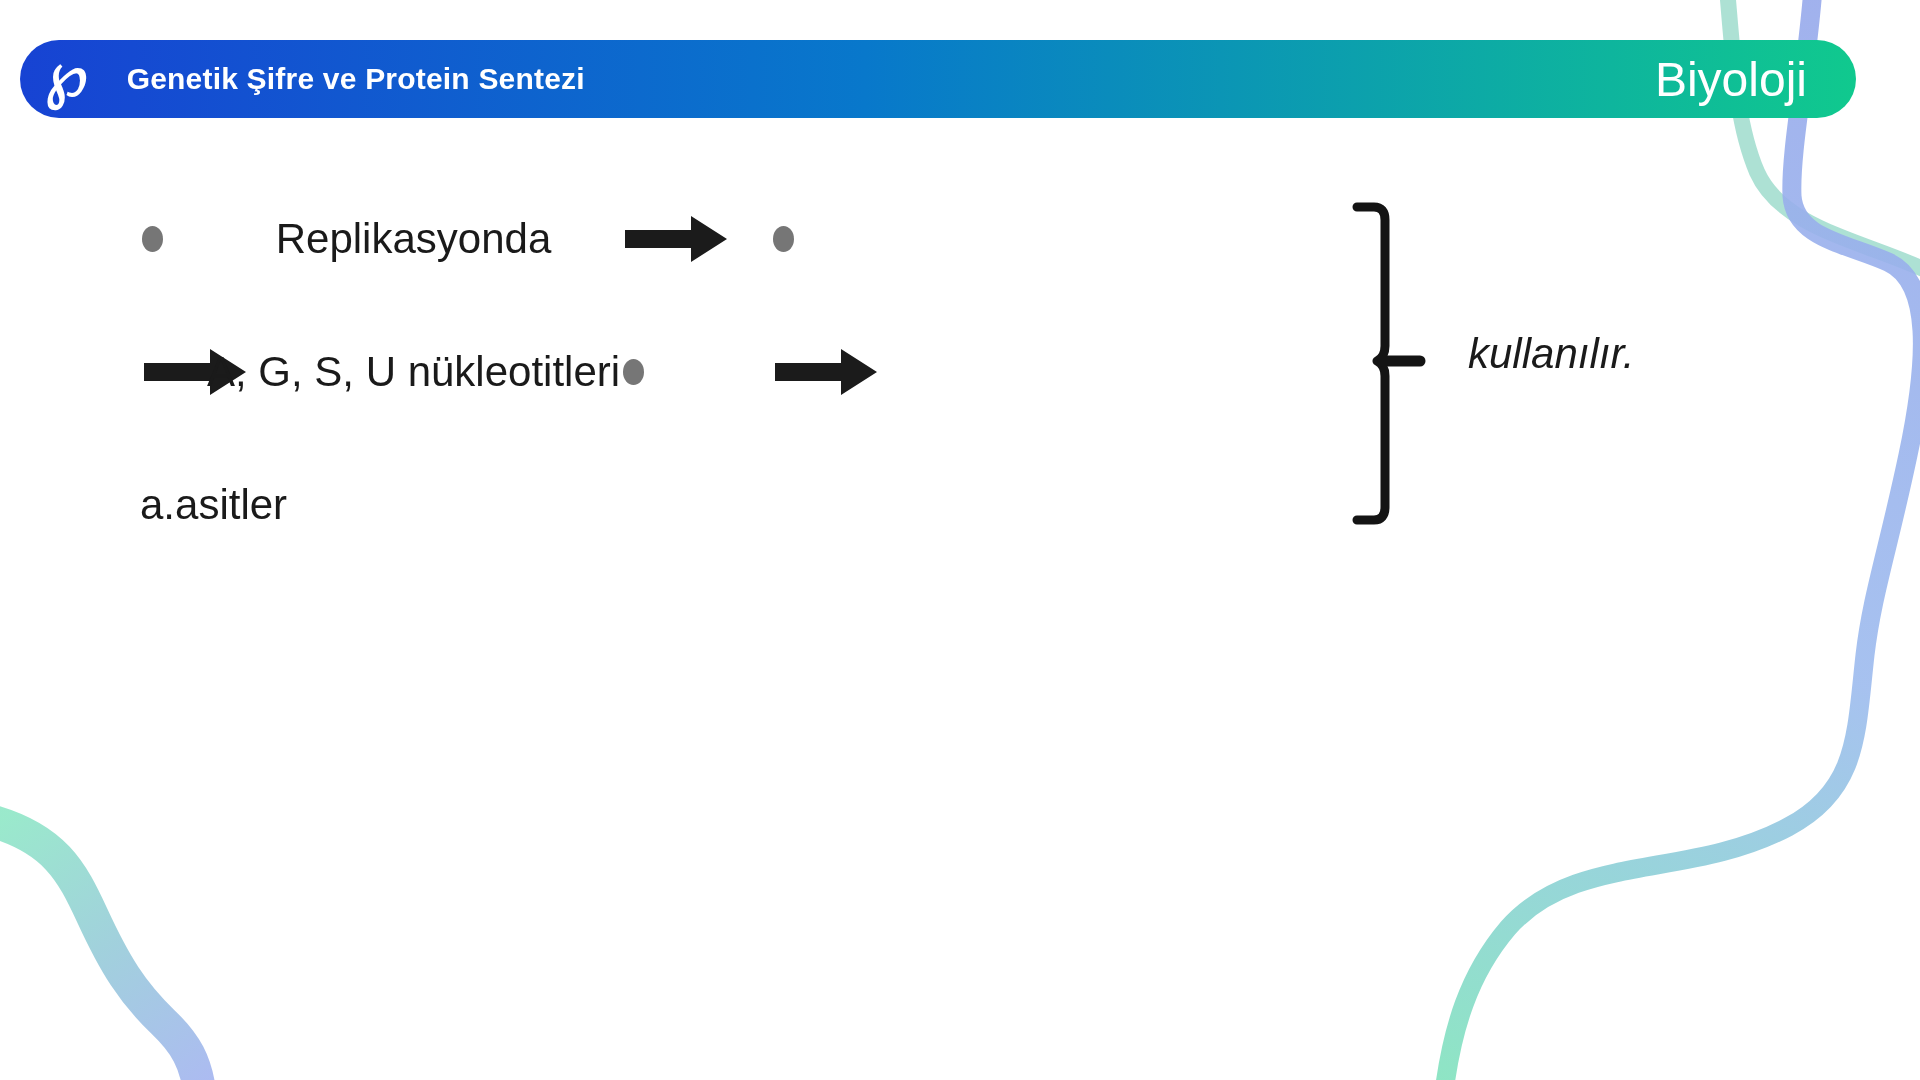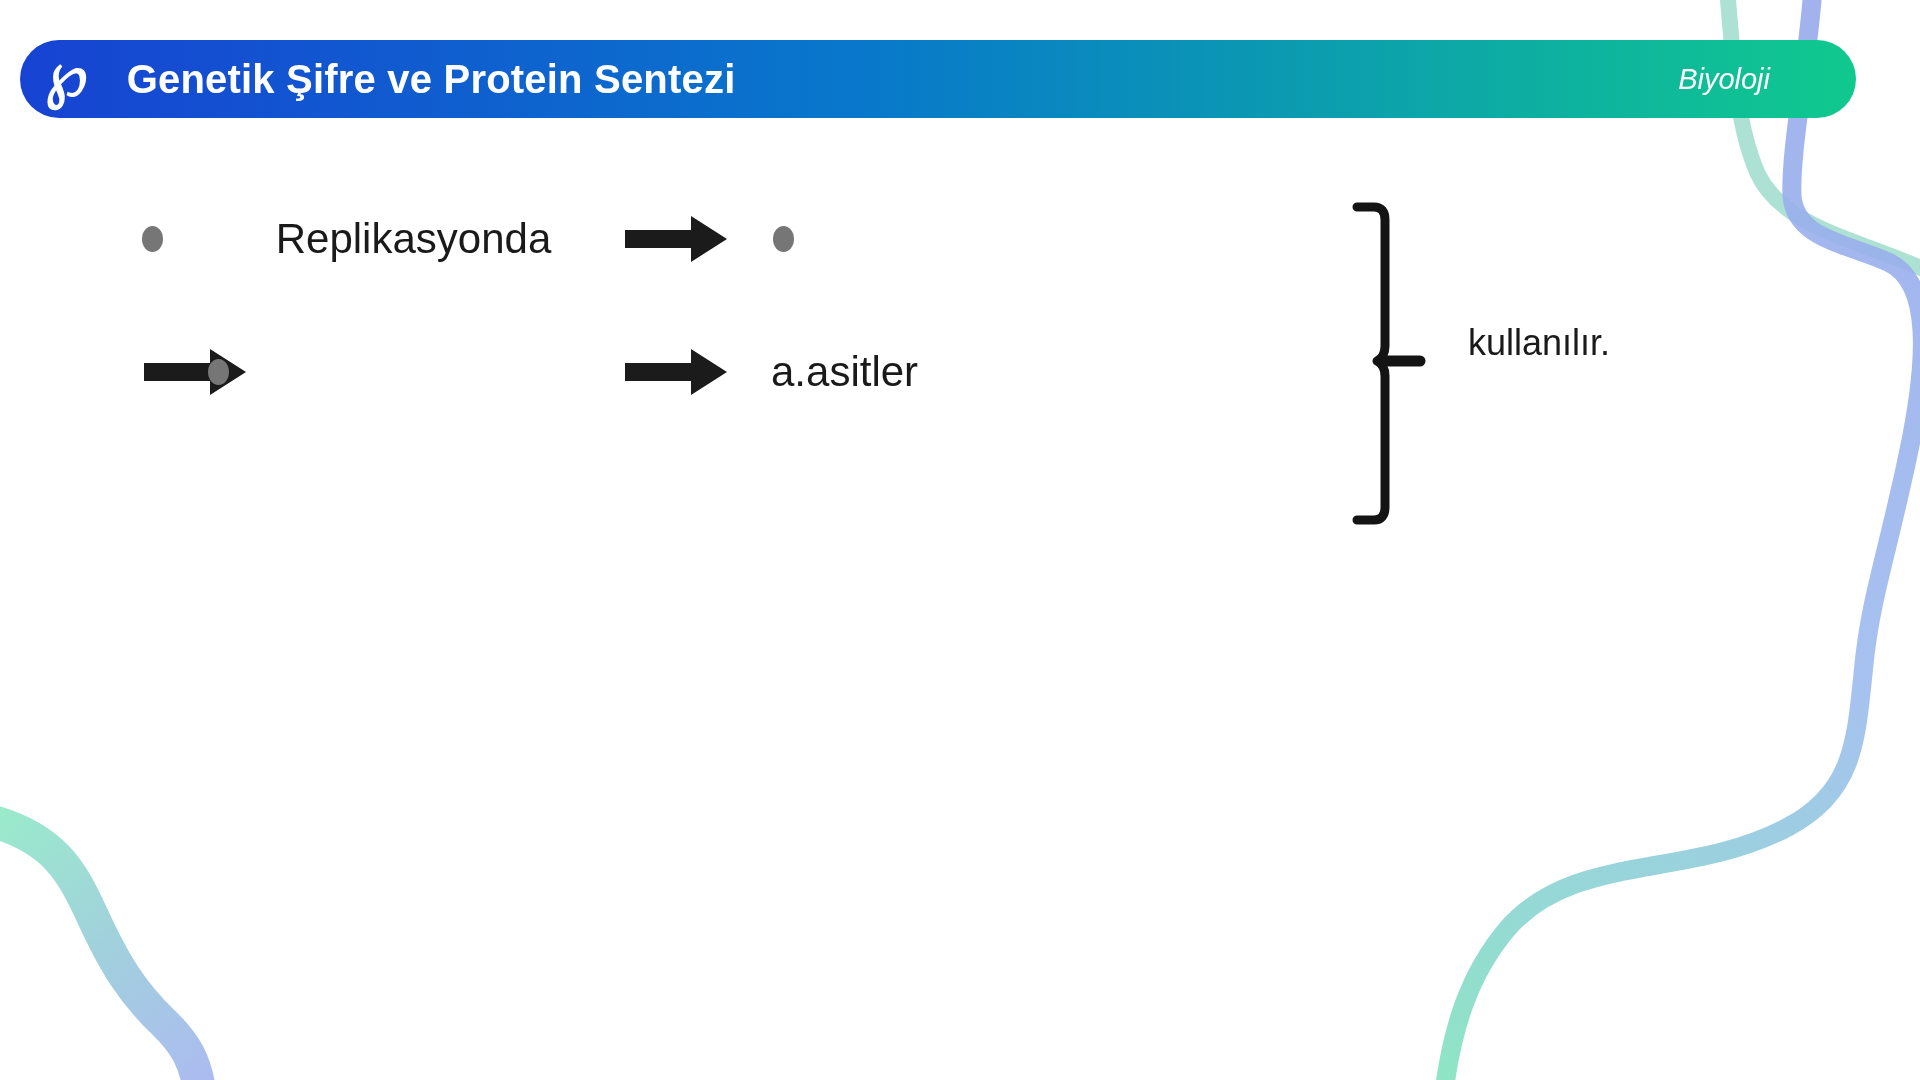--- a/index.html
+++ b/index.html
@@ -16,45 +16,45 @@
     background:linear-gradient(90deg,
       var(--header-gradient-left,#1743D3) 0%,
       var(--header-gradient-mid,#0878CB) 46%,
       var(--header-gradient-right,#10C98E) 100%);
   }
   .logo{
     color:#ffffff;font-size:64px;line-height:1;margin-left:24px;margin-top:-10px;
     font-family:"DejaVu Sans",sans-serif;font-weight:bold;
   }
   .title{
-    color:#ffffff;font-size:40px;font-weight:bold;margin-left:38px;letter-spacing:.2px;
+    color:#ffffff;font-size:30px;font-weight:bold;margin-left:38px;letter-spacing:.2px;
     white-space:nowrap;
   }
   .subject{
-    color:#ffffff;font-size:29px;font-style:italic;margin-left:auto;margin-right:86px;
+    color:#ffffff;font-size:48px;margin-left:auto;margin-right:49px;
     white-space:nowrap;
   }
   
   .rows{
     position:absolute;left:140px;top:172px;z-index:1;
     display:grid;grid-template-columns:66px 415px 150px auto;
     grid-auto-rows:133px;align-items:center;
     color:var(--text,#1a1a1a);font-size:42px;
   }
   .bullet{
     width:21px;height:26px;border-radius:50%;
     background:var(--bullet,#767676);margin-left:2px;
   }
   .cell-label,.cell-result{white-space:nowrap;text-align:center;}
   .arrow-wrap{width:110px;height:56px;}
   
   .brace{position:absolute;left:1347px;top:196px;z-index:1;}
   .conclusion{
-    position:absolute;left:1468px;top:322px;z-index:1;
-    color:var(--text,#1a1a1a);font-size:36px;white-space:nowrap;
+    position:absolute;left:1468px;top:330px;z-index:1;
+    color:var(--text,#1a1a1a);font-size:42px;white-space:nowrap;font-style:italic;
   }
 </style>
 </head>
 <body>
 
 <div class="page">
 
   <svg class="bg-curves" viewBox="0 0 1920 1080" fill="none" xmlns="http://www.w3.org/2000/svg">
     <defs>
       <linearGradient id="gradRight" gradientUnits="userSpaceOnUse" x1="1900" y1="0" x2="1440" y2="1080">
@@ -92,20 +92,21 @@
         <polygon points="4,19 70,19 70,5 106,28 70,51 70,37 4,37" style="fill:var(--arrow,#1b1b1b)"></polygon>
       </svg>
     </span>
 
     <span class="bullet"></span>
     <span class="arrow-wrap">
       <svg viewBox="0 0 110 56" width="110" height="56" xmlns="http://www.w3.org/2000/svg">
         <polygon points="4,19 70,19 70,5 106,28 70,51 70,37 4,37" style="fill:var(--arrow,#1b1b1b)"></polygon>
       </svg>
     </span>
+    <span class="cell-result">A, G, S, U nükleotitleri</span>
 
     <span class="bullet"></span>
     <span class="arrow-wrap">
       <svg viewBox="0 0 110 56" width="110" height="56" xmlns="http://www.w3.org/2000/svg">
         <polygon points="4,19 70,19 70,5 106,28 70,51 70,37 4,37" style="fill:var(--arrow,#1b1b1b)"></polygon>
       </svg>
     </span>
     <span class="cell-result">a.asitler</span>
   </div>
 

